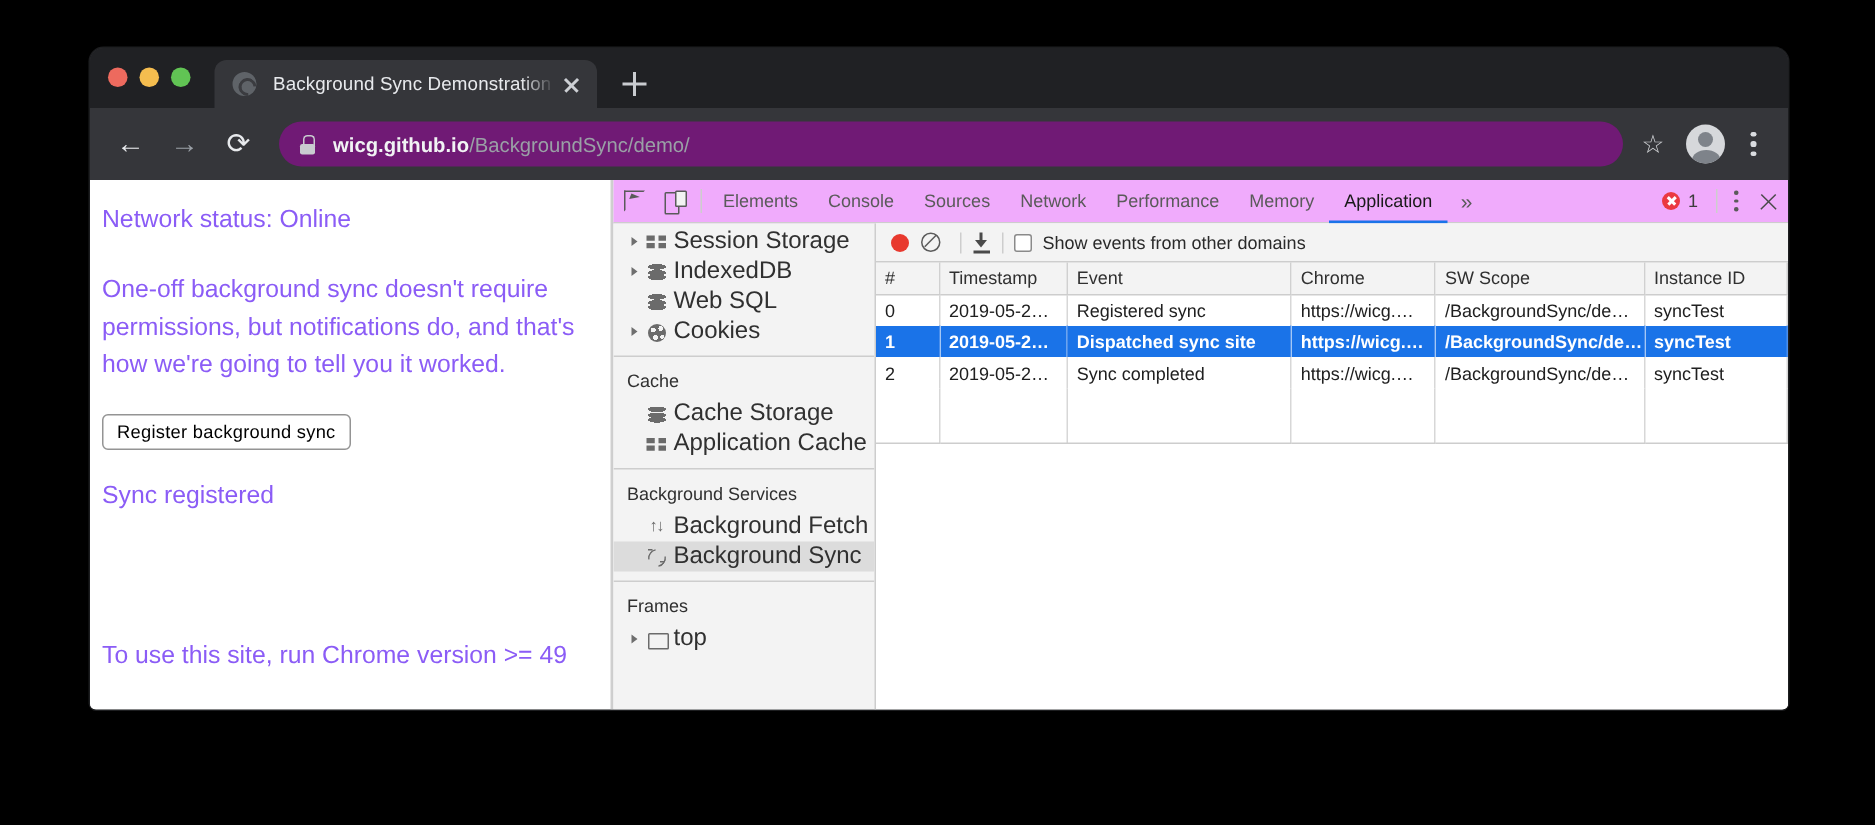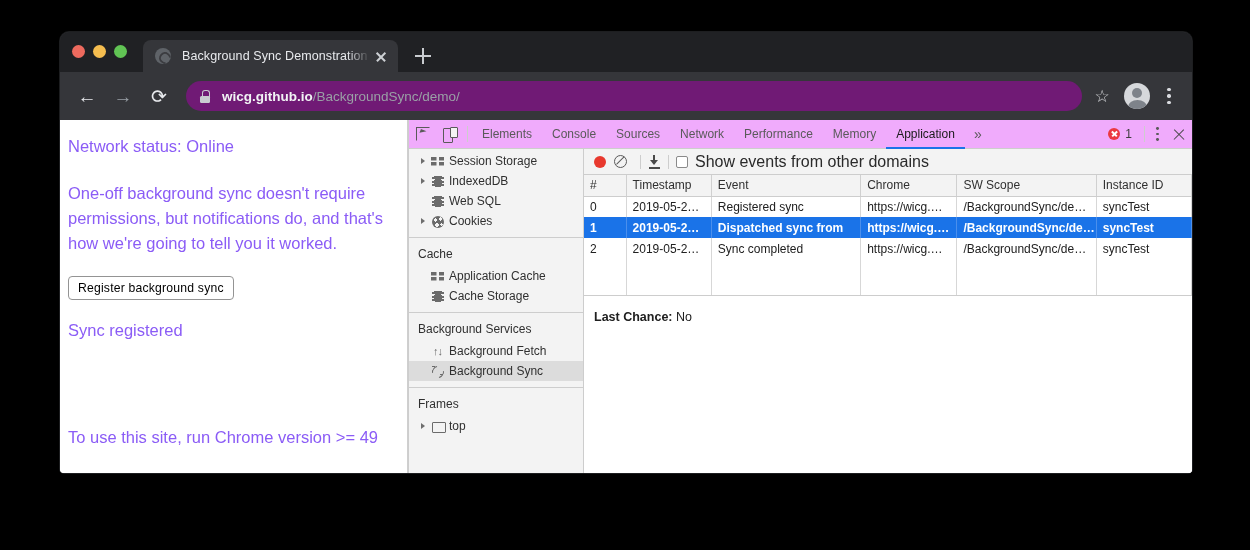--- a/index.html
+++ b/index.html
@@ -419,21 +419,21 @@
       linear-gradient(#6b6b6b,#6b6b6b) 8px 9px/3px 1.4px no-repeat;
   }
   
   .ic-frame::before {
     content: "";
     position: absolute; left: 2.5px; top: 2.5px;
     width: 12px; height: 9.5px;
     border: 1.4px solid #6b6b6b;
     border-radius: 1px;
   }
-  .tree-label { font-size: 12px; }
+  .tree-label { font-size: 16px; }
   .sb-divider {
     height: 1px; background: #cdcdcd;
     margin: 6px 0;
   }
   .sb-header {
     font-size: 12px; color: #303030;
     padding: 3px 0 5px 9px;
   }
 
   
@@ -475,21 +475,21 @@
     border-left: 4.4px solid transparent;
     border-right: 4.4px solid transparent;
     border-top: 5px solid #4a4a4a;
   }
   #dl-bar { position: absolute; left: 1px; bottom: 0; width: 11px; height: 1.8px; background: #4a4a4a; }
   #show-events-cb {
     width: 12px; height: 12px; flex: 0 0 12px;
     border: 1px solid #8a8a8a; border-radius: 2px;
     background: #fff; margin-right: 7px;
   }
-  #show-events-label { color: #2a2a2a; font-size: 16px; text-align: center; }
+  #show-events-label { color: #2a2a2a; font-size: 12px; text-align: center; }
 
   
   #evt-table {
     width: 100%;
     border-collapse: collapse;
     table-layout: fixed;
     font-size: 12px;
   }
   #evt-table th {
     background: #f3f3f3;
@@ -647,27 +647,27 @@
             <div class="twisty"></div>
             <div class="ticon ic-cookie"></div>
             <div class="tree-label">Cookies</div>
           </div>
 
           <div class="sb-divider"></div>
           <div class="sb-header">Cache</div>
 
           <div class="tree-row">
             <div class="twisty empty"></div>
+            <div class="ticon ic-db"></div>
+            <div class="tree-label">Cache Storage</div>
+          </div>
+          <div class="tree-row">
+            <div class="twisty empty"></div>
             <div class="ticon ic-grid"></div>
             <div class="tree-label">Application Cache</div>
-          </div>
-          <div class="tree-row">
-            <div class="twisty empty"></div>
-            <div class="ticon ic-db"></div>
-            <div class="tree-label">Cache Storage</div>
           </div>
 
           <div class="sb-divider"></div>
           <div class="sb-header">Background Services</div>
 
           <div class="tree-row">
             <div class="twisty empty"></div>
             <div class="ticon ic-updown">↑↓</div>
             <div class="tree-label">Background Fetch</div>
           </div>
@@ -726,21 +726,21 @@
                   <td>0</td>
                   <td>2019-05-2…</td>
                   <td>Registered sync</td>
                   <td>https://wicg.…</td>
                   <td>/BackgroundSync/de…</td>
                   <td>syncTest</td>
                 </tr>
                 <tr class="sel">
                   <td>1</td>
                   <td>2019-05-2…</td>
-                  <td>Dispatched sync from</td>
+                  <td>Dispatched sync site</td>
                   <td>https://wicg.…</td>
                   <td>/BackgroundSync/de…</td>
                   <td>syncTest</td>
                 </tr>
                 <tr>
                   <td>2</td>
                   <td>2019-05-2…</td>
                   <td>Sync completed</td>
                   <td>https://wicg.…</td>
                   <td>/BackgroundSync/de…</td>
@@ -751,22 +751,18 @@
                     <td></td>
                   <td></td>
                     <td></td>
                   <td></td>
                     <td></td>
                 </tr>
               </tbody>
             </table>
           </div>
 
-          <div id="detail-pane">
-            <b>Last Chance:</b>
-            <span>No</span>
-          </div>
 
         </div>
       </div>
     </div>
   </div>
 </div>
 
 </body></html>

